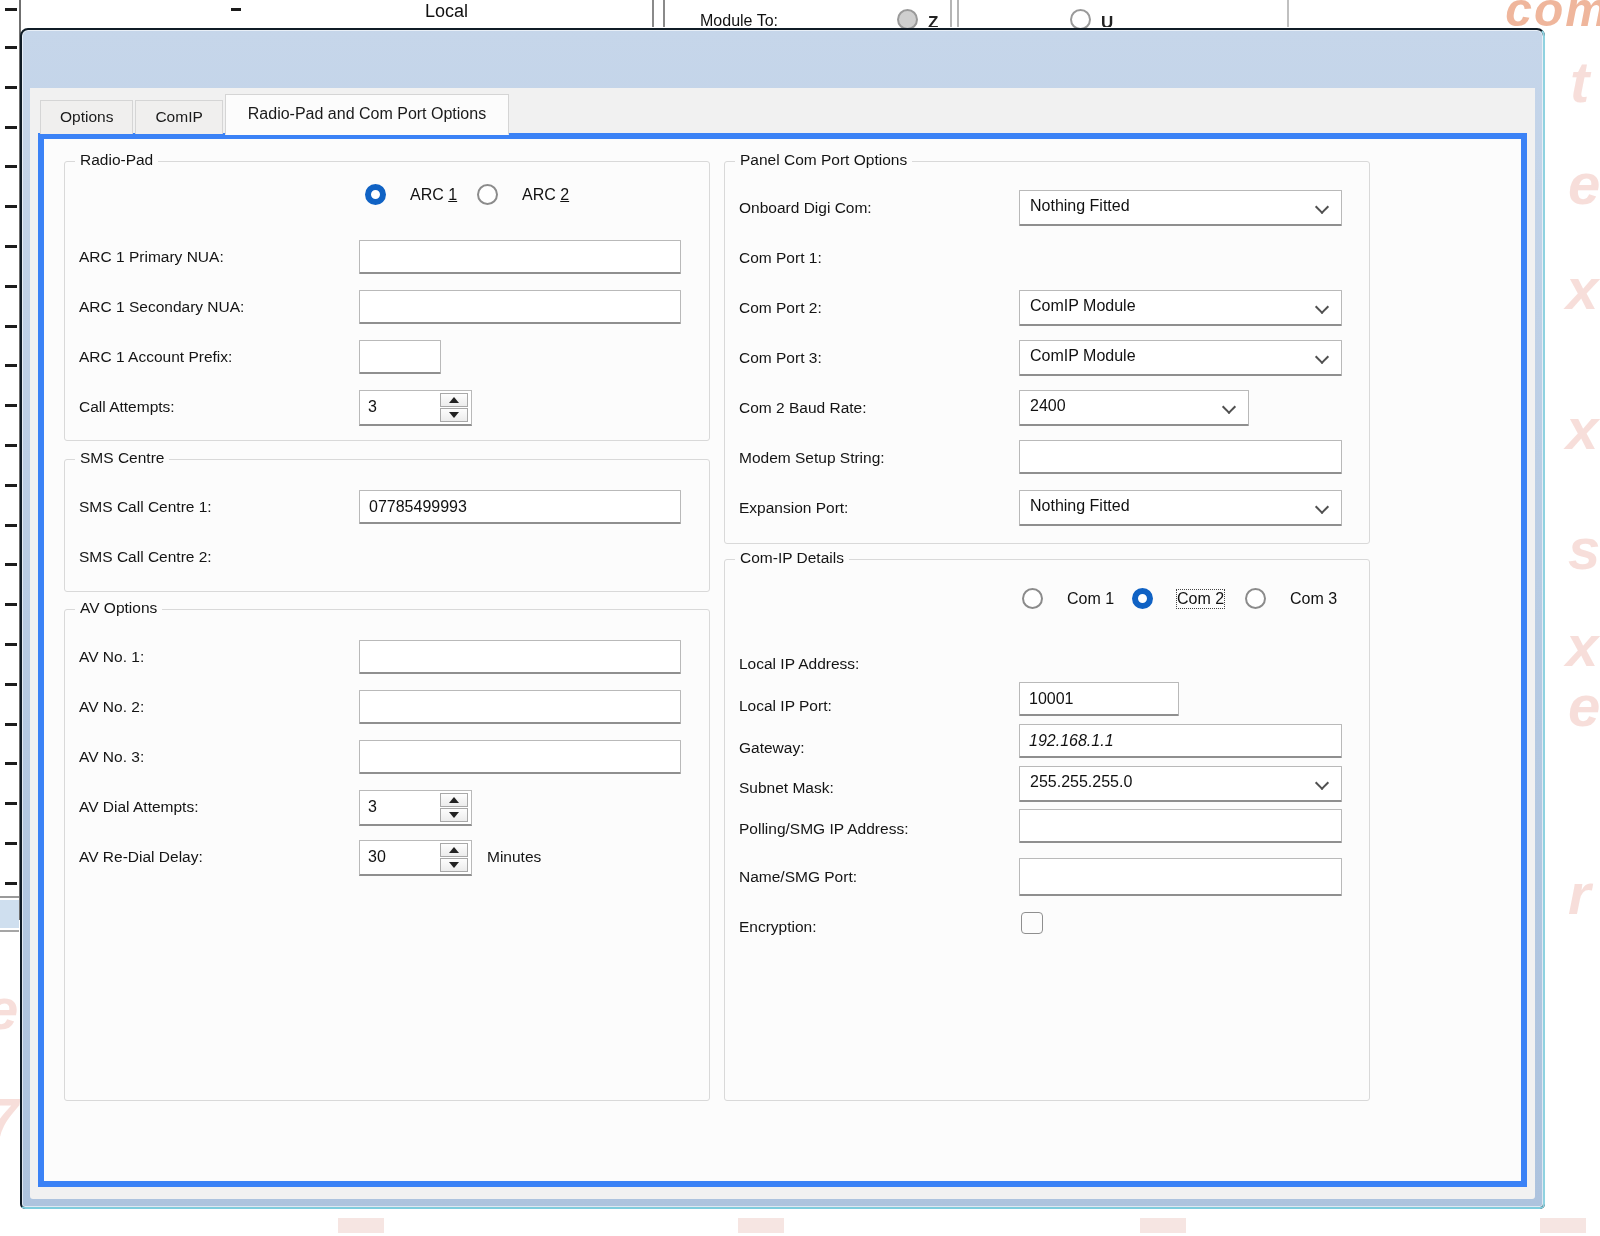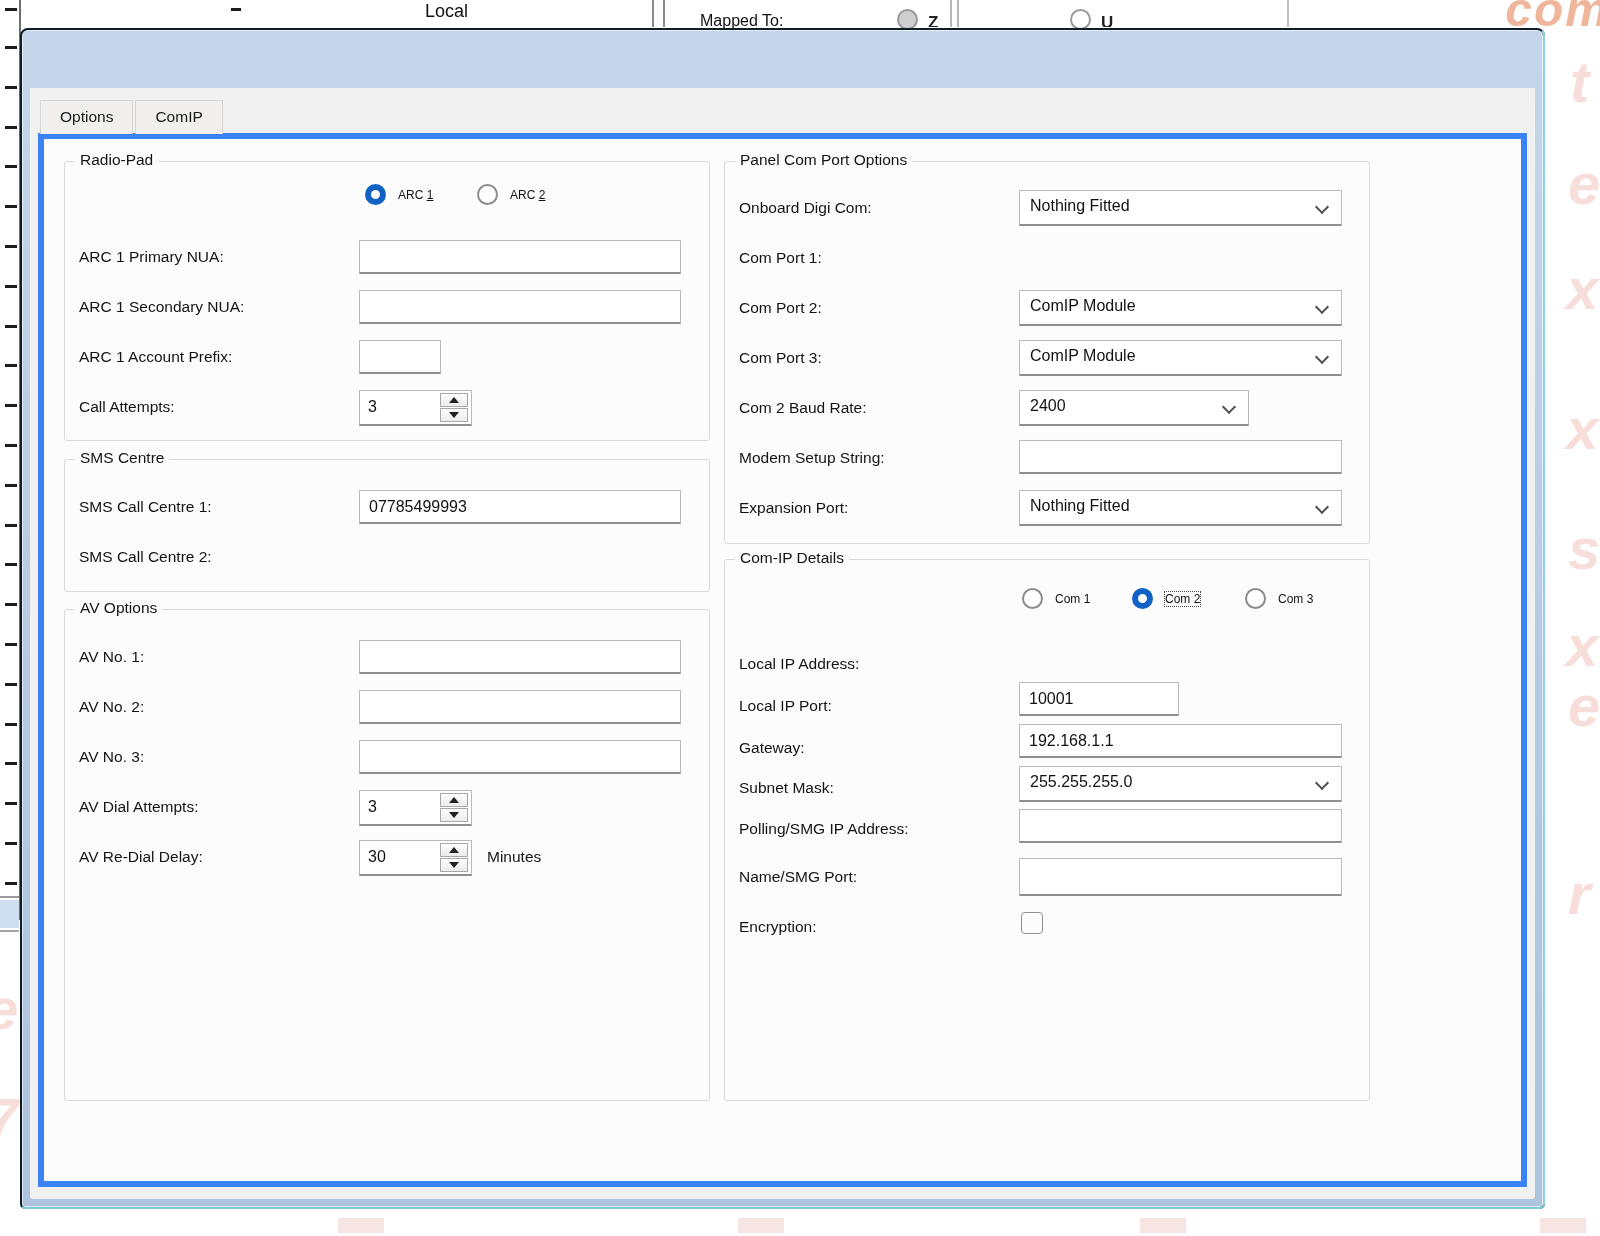--- a/index.html
+++ b/index.html
@@ -98,40 +98,40 @@
   .spin-btns { position:absolute; right:3px; top:2px; width:28px; }
   .spin-btn { width:28px; height:14px; border:1px solid #a8a8a8; background:linear-gradient(#fdfdfd,#ececec);
               margin-bottom:1px; position:relative; cursor:pointer; }
   .tri-up, .tri-down { position:absolute; left:50%; top:50%; width:0; height:0; transform:translate(-50%,-50%); }
   .tri-up { border-left:5px solid transparent; border-right:5px solid transparent; border-bottom:6px solid #222; }
   .tri-down { border-left:5px solid transparent; border-right:5px solid transparent; border-top:6px solid #222; }
 
   .radio-item { position:absolute; display:flex; align-items:center; cursor:pointer; }
   .rdo { width:21px; height:21px; border-radius:50%; border:2px solid #8b8b8b; background:#fff; }
   .rdo.sel { border:6px solid #1062c4; }
-  .rlabel { margin-left:12px; font-size:12px; color:#111; white-space:nowrap; }
+  .rlabel { margin-left:24px; font-size:16px; color:#111; white-space:nowrap; }
   .rlabel.focused { outline:1px dotted #444; }
   .chk { position:absolute; width:22px; height:22px; border:1px solid #8f8f8f; border-radius:4px;
          background:#fcfcfc; cursor:pointer; }
 </style>
 </head>
 <body>
 
 <div class="screen">
 
   <div class="bg-layer">
     <div class="bg-dash" style="top:8px"></div>
     <div class="bg-dash2"></div>
     <div class="bg-none">Local</div>
     <div class="bg-vline" style="left:652px"></div>
     <div class="bg-vline" style="left:663px"></div>
     <div class="bg-vline" style="left:950px;background:#b5b5b5"></div>
     <div class="bg-vline" style="left:957px;background:#b5b5b5"></div>
     <div class="bg-vline" style="left:1287px;background:#c0c0c0"></div>
-    <div class="bg-mapped">Mapped To:</div>
+    <div class="bg-mapped">Module To:</div>
     <span class="bg-radio dim" style="left:897px"></span>
     <span class="bg-partial" style="left:928px">Z</span>
     <span class="bg-radio" style="left:1070px"></span>
     <span class="bg-partial" style="left:1101px">U</span>
     <div id="left-dashes">
         <div class="bg-dash" style="top: 46px;"></div>
         <div class="bg-dash" style="top: 85.8px;"></div>
         <div class="bg-dash" style="top: 125.6px;"></div>
         <div class="bg-dash" style="top: 165.4px;"></div>
         <div class="bg-dash" style="top: 205.2px;"></div>
@@ -176,20 +176,21 @@
   <div class="wm-sq" style="left:1540px"></div>
 
   <div class="dialog">
 
 
     <div class="dialog-body">
 
       <div class="tabs">
         <div class="tab">Options</div>
         <div class="tab">ComIP</div>
+        <div class="tab active">Radio-Pad and Com Port Options</div>
       </div>
 
       <div class="tab-panel">
 
         <div class="grp" style="left:20px;top:22px;width:646px;height:280px">
           <span class="grp-title">Radio-Pad</span>
 
           <label class="radio-item" style="left:300px;top:22px">
             <span class="rdo sel"></span>
             <span class="rlabel"><span>ARC </span><u>1</u></span>
@@ -325,21 +326,21 @@
             <span class="rdo"></span>
             <span class="rlabel">Com 3</span>
           </label>
 
           <span class="lbl" style="left:14px;top:95px">Local IP Address:</span>
 
           <span class="lbl" style="left:14px;top:137px">Local IP Port:</span>
           <input class="txt" style="left: 294px; top: 122px; width: 160px;" value="10001">
 
           <span class="lbl" style="left:14px;top:179px">Gateway:</span>
-          <input class="txt" style="left: 294px; top: 164px; width: 323px;" value="192.168.1.1">
+          <input class="txt" style="left: 294px; top: 164px; width: 323px; font-style: italic;" value="192.168.1.1">
 
           <span class="lbl" style="left:14px;top:219px">Subnet Mask:</span>
           <div class="combo" style="left:294px;top:206px;width:323px">
             <span class="combo-val">255.255.255.0</span>
             <span class="chev"></span>
           </div>
 
           <span class="lbl" style="left:14px;top:260px">Polling/SMG IP Address:</span>
           <input class="txt" style="left: 294px; top: 249px; width: 323px;" value="">
 

